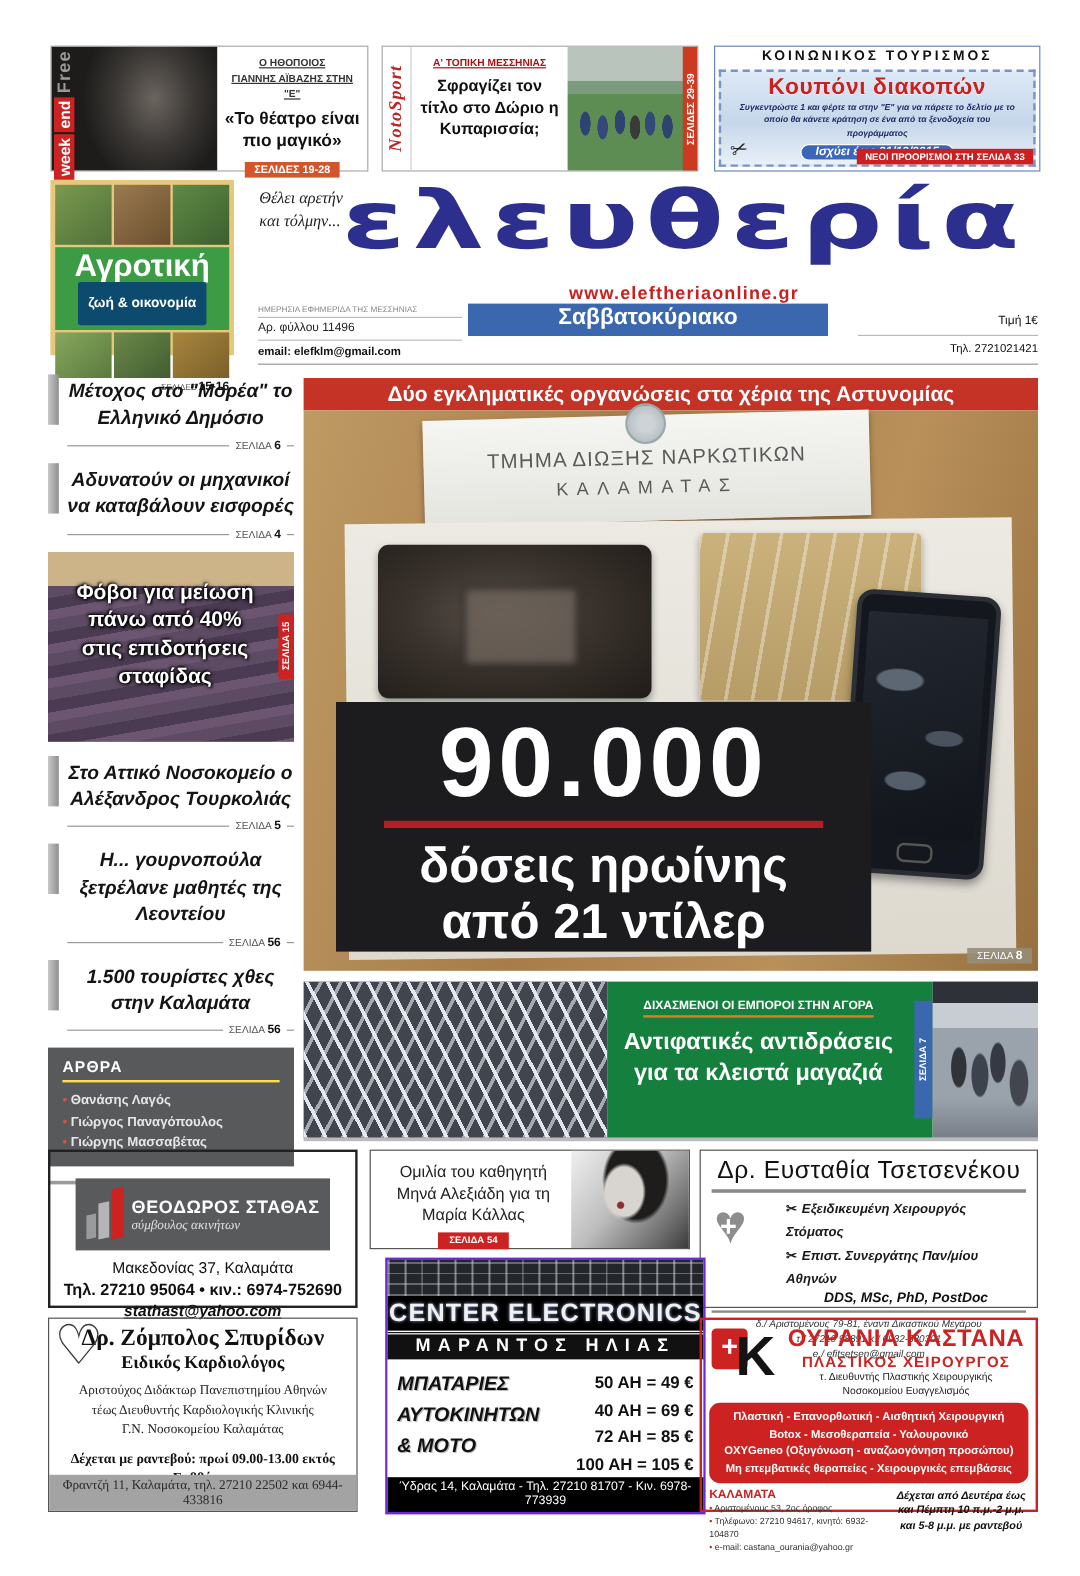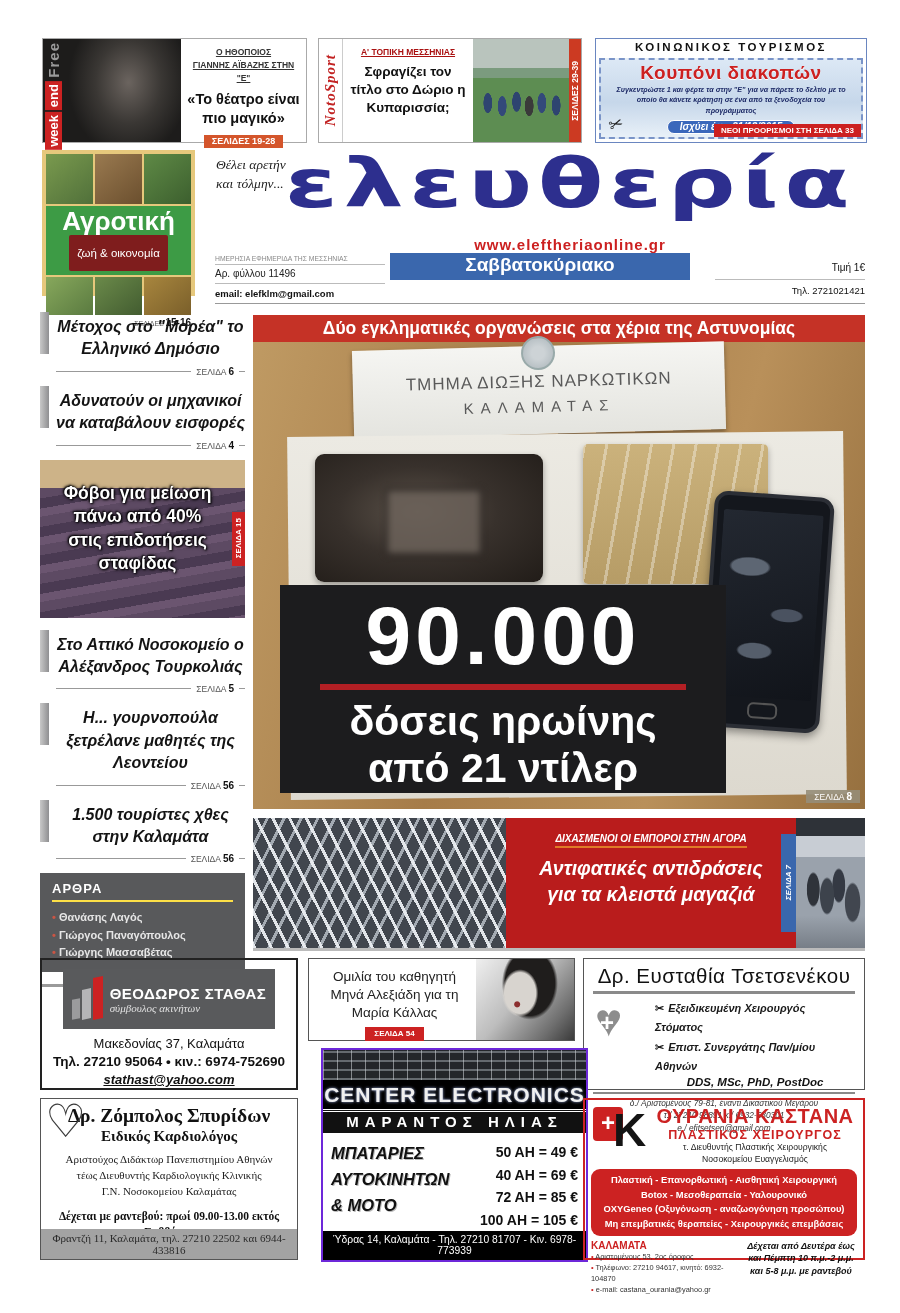--- a/index.html
+++ b/index.html
@@ -57,21 +57,21 @@
   .cp-footer { position:absolute; right:0; bottom:0; background:#cc2020; color:#fff;
     font-size:8px; font-weight:bold; padding:2px 7px; }
   .cp-scissors { position:absolute; left:8px; bottom:2px; font-size:17px; color:#222; transform:rotate(-20deg); }
 
   
   .agro { left:42px; top:150px; width:153px; height:146px; background:#e6c87c; padding:4px; box-sizing:border-box; }
   .agro-grid { height:50px; display:flex; gap:2px; }
   .agro-grid div { flex:1; }
   .agro-band { margin-top:2px; background:#3d9b45; text-align:center; color:#fff; padding:2px 0 4px; }
   .agro-title { font-weight:bold; font-size:26px; line-height:1.05; }
-  .agro-sub { font-weight:normal; font-size:11.5px; background:#7f1d1d; display:inline-block; padding:12px 8px; border-radius:2px; }
+  .agro-sub { font-weight:bold; font-size:11.5px; background:#0c4a6e; display:inline-block; padding:12px 8px; border-radius:2px; }
   .agro-grid2 { margin-top:2px; height:38px; display:flex; gap:2px; }
   .agro-grid2 div { flex:1; }
   .agro-pages { text-align:right; font-size:7px; color:#555; padding-top:2px; }
   .agro-pages b { font-size:10px; color:#111; }
 
   .motto { left:216px; top:156px; width:86px; font-family:"Liberation Serif", serif; font-style:italic;
     font-size:13.5px; color:#222; line-height:1.4; }
   .paper-title { left:270px; top:148px; width:600px; text-align:center; color:#2d2f8e;
     font-family:"DejaVu Sans", sans-serif; font-weight:bold; font-size:67px; letter-spacing:4px;
     transform:scaleX(1.42); transform-origin:center; line-height:1.1; }
@@ -161,39 +161,39 @@
     font-size:8.5px; padding:1px 8px; }
   .photo-page b { font-size:10px; }
 
   
   .row2 { left:253px; top:818px; width:612px; height:130px; display:flex; border-bottom:3px solid #bbb; box-sizing:content-box; }
   .shutter { width:253px;
     background:
       repeating-linear-gradient(63deg, rgba(235,238,242,.95) 0 3px, transparent 3px 15px),
       repeating-linear-gradient(-63deg, rgba(175,182,190,.9) 0 3px, transparent 3px 15px),
       #41464e; }
-  .redbox { width:246px; background:#b91c1c; position:relative; padding:10px 22px 8px 22px; box-sizing:content-box;font-style:italic; }
+  .redbox { width:246px; background:#15803d; position:relative; padding:10px 22px 8px 3px; box-sizing:content-box; }
   .rb-kicker { display:inline-block; color:#fff; font-weight:bold; font-size:10px;
     border-bottom:2px solid #e07b28; padding-bottom:2px; margin-bottom:7px; }
   .rb-head { color:#fff; font-weight:800; font-size:19.5px; text-align:center; line-height:1.35; }
   .rb-page { position:absolute; right:0; top:16px; bottom:16px; width:15px; background:#3a67ad;
     color:#fff; font-size:8px; font-weight:bold; display:flex; align-items:center; justify-content:center; }
   .street { flex:1;
     background:
       linear-gradient(180deg, #2e3238 0 14%, transparent 14%),
       radial-gradient(ellipse 10px 26px at 25% 55%, #2f333a 0 60%, transparent 68%),
       radial-gradient(ellipse 11px 28px at 45% 60%, #3d434c 0 60%, transparent 68%),
       radial-gradient(ellipse 10px 26px at 62% 52%, #343943 0 60%, transparent 68%),
       radial-gradient(ellipse 12px 30px at 82% 65%, #41464f 0 60%, transparent 68%),
       linear-gradient(180deg,#c8cdd4 0 30%, #9aa2ac 30% 75%, #777e87 100%); }
 
   
   .ad { box-sizing:border-box; }
   .ad-stathas { left:40px; top:958px; width:258px; height:132px; border:2px solid #222;
-    text-align:center; padding-top:9px; }
+    text-align:center; padding-top:22px; }
   .st-logo { margin:0 auto; width:212px; height:60px; background:#595a5c; display:flex;
     align-items:center; justify-content:center; gap:7px; }
   .st-bars { display:flex; align-items:flex-end; gap:2px; height:40px; }
   .st-bars i { display:block; }
   .st-b1 { width:8px; height:20px; background:#9b9b9d; transform:skewY(-12deg); }
   .st-b2 { width:9px; height:30px; background:#b5b5b7; transform:skewY(-12deg); }
   .st-b3 { width:10px; height:42px; background:#cc2222; transform:skewY(-12deg); }
   .st-name { color:#fff; font-weight:bold; font-size:15px; letter-spacing:0.5px; text-align:left; }
   .st-role { color:#e0e0e0; font-style:italic; font-size:11px; font-family:"Liberation Serif",serif; text-align:left; }
   .st-line1 { font-size:13px; margin-top:7px; }

